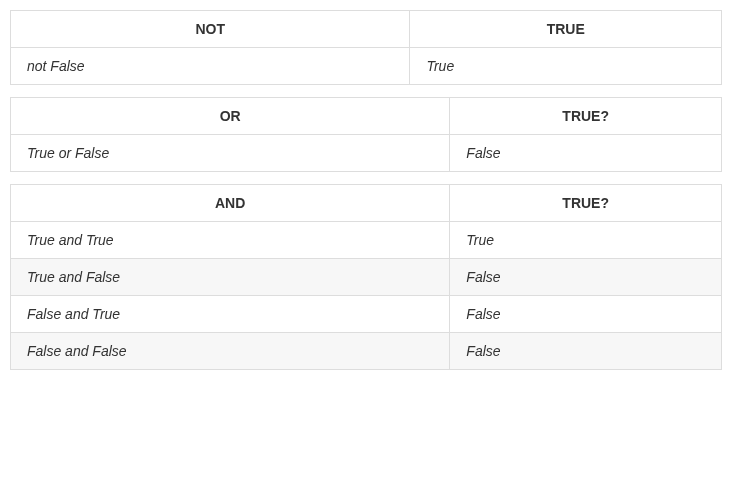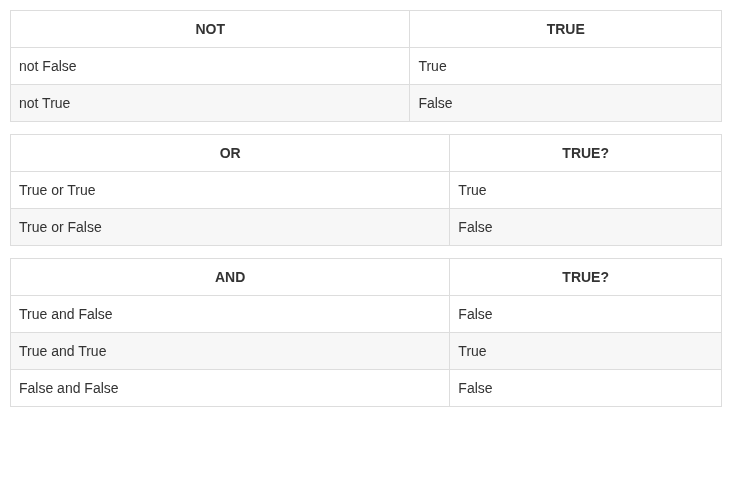--- a/index.html
+++ b/index.html
@@ -22,21 +22,22 @@
       vertical-align: middle;
     }
     th {
       font-weight: bold;
       text-align: center;
       padding: 10px 8px;
       background: #fff;
       margin-top: 40px;
     }
     td {
-      padding: 10px 8px;
+      padding: 10px 16px;
+      font-style: italic;
     }
     tbody tr:nth-child(even) td {
       background-color: #f7f7f7;
     }
     
     .not-table col.c1 { width: 400px; }
     .not-table col.c2 { width: 312px; }
     
     .or-table col.c1 { width: 440px; }
     .or-table col.c2 { width: 272px; }
@@ -56,68 +57,64 @@
     <tr>
       <th>NOT</th>
       <th>TRUE</th>
     </tr>
   </thead>
   <tbody>
     <tr>
       <td>not False</td>
       <td>True</td>
     </tr>
-    <tr>
-      <td>not True</td>
-      <td>False</td>
-    </tr>
   </tbody>
 </table>
 
 <table class="or-table">
   <colgroup>
       <col class="c1">
       <col class="c2">
     </colgroup>
   <thead>
     <tr>
       <th>OR</th>
       <th>TRUE?</th>
     </tr>
   </thead>
   <tbody>
-    <tr>
-      <td>True or True</td>
-      <td>True</td>
-    </tr>
     <tr>
       <td>True or False</td>
       <td>False</td>
     </tr>
   </tbody>
 </table>
 
 <table class="and-table">
   <colgroup>
       <col class="c1">
       <col class="c2">
     </colgroup>
   <thead>
     <tr>
       <th>AND</th>
       <th>TRUE?</th>
     </tr>
   </thead>
   <tbody>
     <tr>
+      <td>True and True</td>
+      <td>True</td>
+    </tr>
+    <tr>
       <td>True and False</td>
       <td>False</td>
     </tr>
     <tr>
-      <td>True and True</td>
-      <td>True</td>
+      <td>False and True</td>
+      <td>False</td>
     </tr>
     <tr>
       <td>False and False</td>
       <td>False</td>
     </tr>
   </tbody>
 </table>
 
 </body></html>

